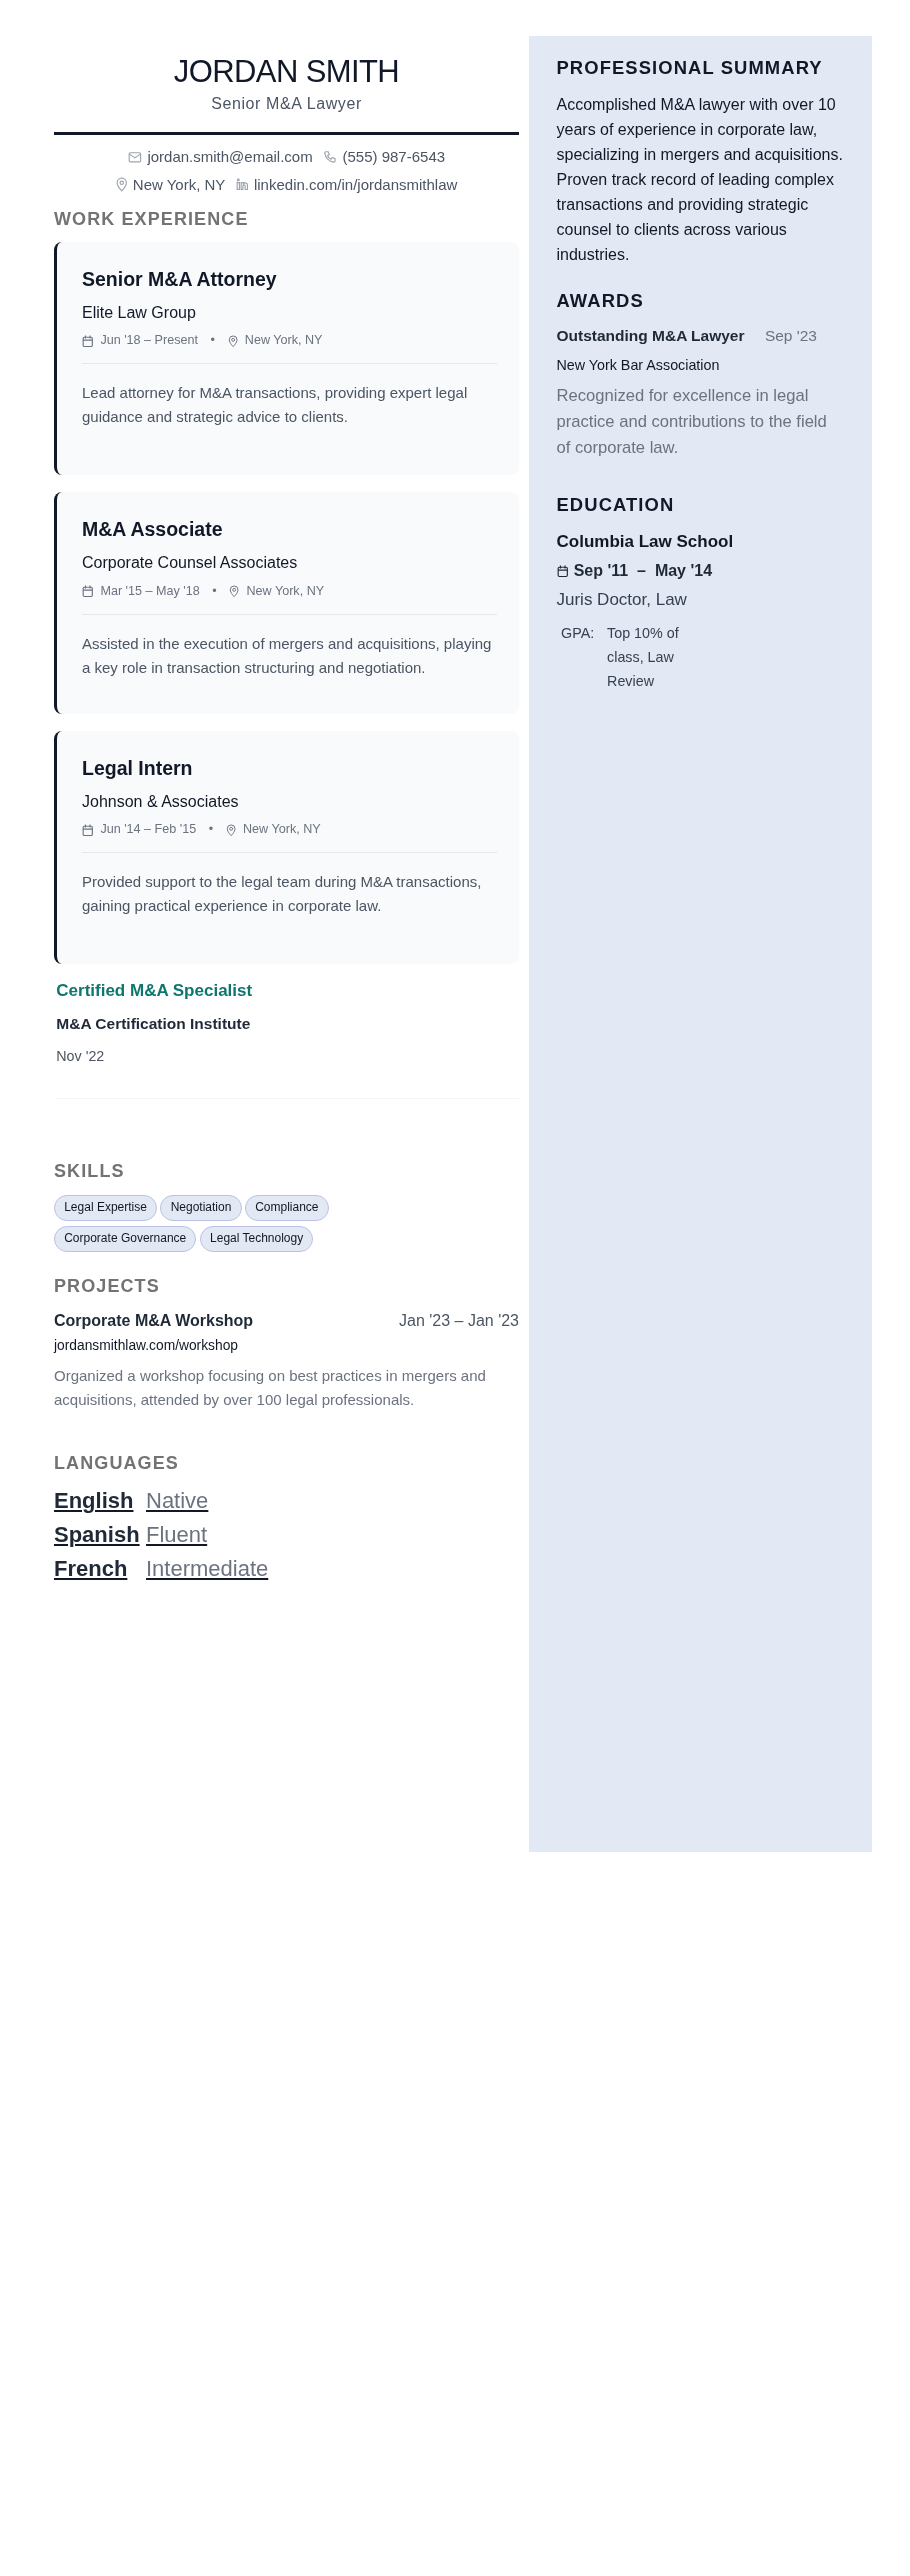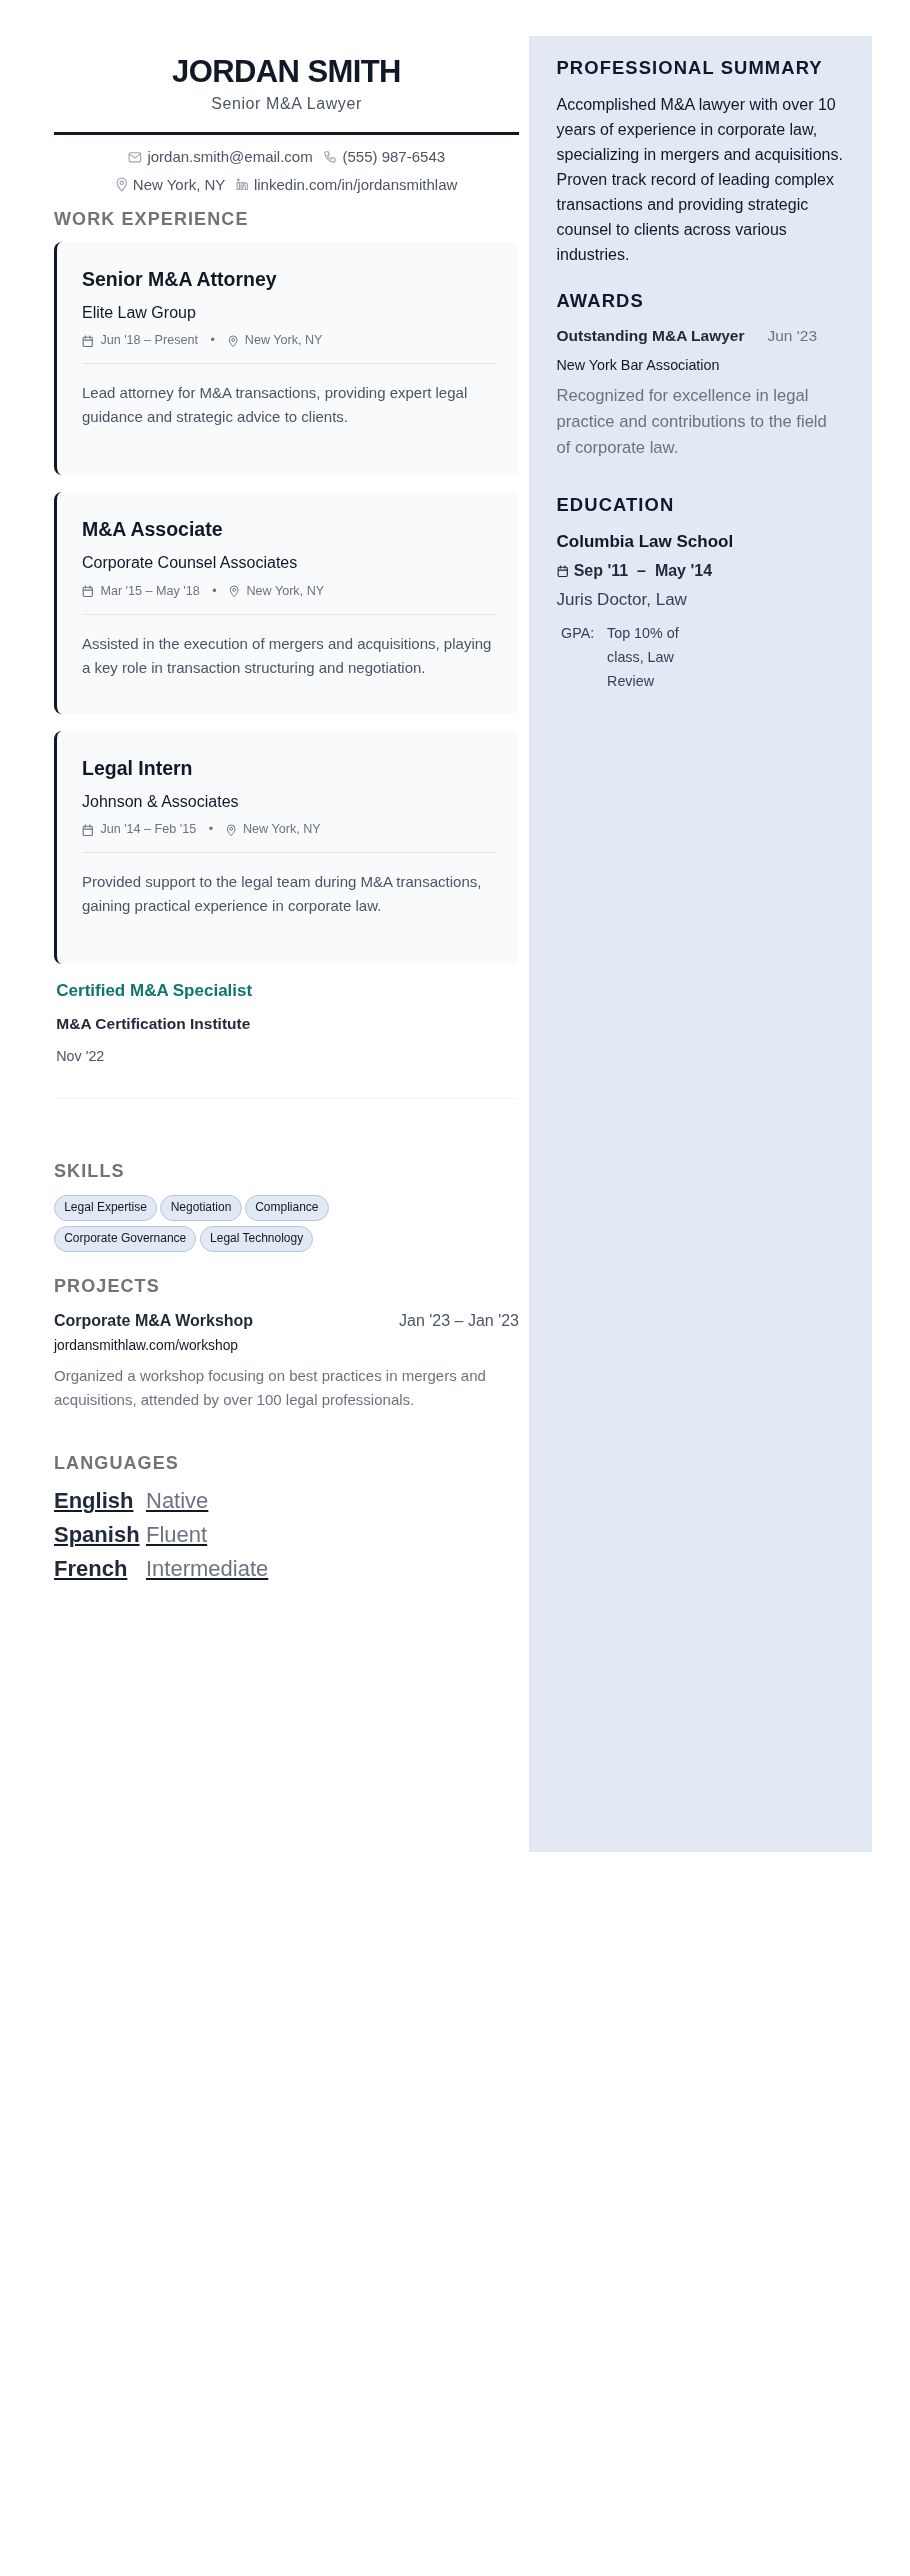--- a/index.html
+++ b/index.html
@@ -4,21 +4,21 @@
   <style>
     * { box-sizing: border-box; margin: 0; padding: 0; }
     html, body { width: 911px; height: 2576px; background: #ffffff; }
     body { font-family: "Liberation Sans", "DejaVu Sans", sans-serif; color: #111827; position: relative; }
 
     .page { position: absolute; left: 0; top: 0; width: 911px; height: 2576px; }
 
     
     .main { position: absolute; left: 54px; top: 36px; width: 465px; }
     .header { text-align: center; }
-    .name { font-size: 31px; font-weight: 700; letter-spacing: -0.6px; color: #111827; line-height: 1.2; margin-top: 17px; }
+    .name { font-size: 31px; font-weight: 400; letter-spacing: -0.6px; color: #111827; line-height: 1.2; margin-top: 17px; }
     .headline { font-size: 16px; color: #4b5563; letter-spacing: 0.6px; margin-top: 4.6px; }
     .hr-thick { height: 2.3px; background: #111827; margin: 19.5px 0 13.8px 0; }
     .contact-row { display: flex; justify-content: center; align-items: center; gap: 10.3px; font-size: 15px; color: #4b5563; margin-bottom: 10.3px; }
     .contact-item { display: flex; align-items: center; gap: 5.7px; }
     .icon { display: inline-flex; align-items: center; justify-content: center; color: #9ca3af; }
     .icon svg { display: block; }
 
     .section-title { font-size: 18px; font-weight: 700; letter-spacing: 1.1px; color: #737373; text-transform: uppercase; }
     .work-title { margin-top: 16px; margin-bottom: 12.6px; }
 
@@ -243,21 +243,21 @@
   </div>
 
   <div class="sidebar">
     <div class="sb-title">PROFESSIONAL SUMMARY</div>
     <div class="summary">Accomplished M&amp;A lawyer with over 10 years of experience in corporate law, specializing in mergers and acquisitions. Proven track record of leading complex transactions and providing strategic counsel to clients across various industries.</div>
 
     <div class="sb-title awards-title">AWARDS</div>
     <div class="award">
       <div class="award-head">
         <span class="award-name">Outstanding M&amp;A Lawyer</span>
-        <span class="award-date">Jun '23</span>
+        <span class="award-date">Sep '23</span>
       </div>
       <div class="award-issuer">New York Bar Association</div>
       <div class="award-desc">Recognized for excellence in legal practice and contributions to the field of corporate law.</div>
     </div>
 
     <div class="sb-title edu-title">EDUCATION</div>
     <div class="edu">
       <div class="edu-school">Columbia Law School</div>
       <div class="edu-date">
         <span class="icon">

